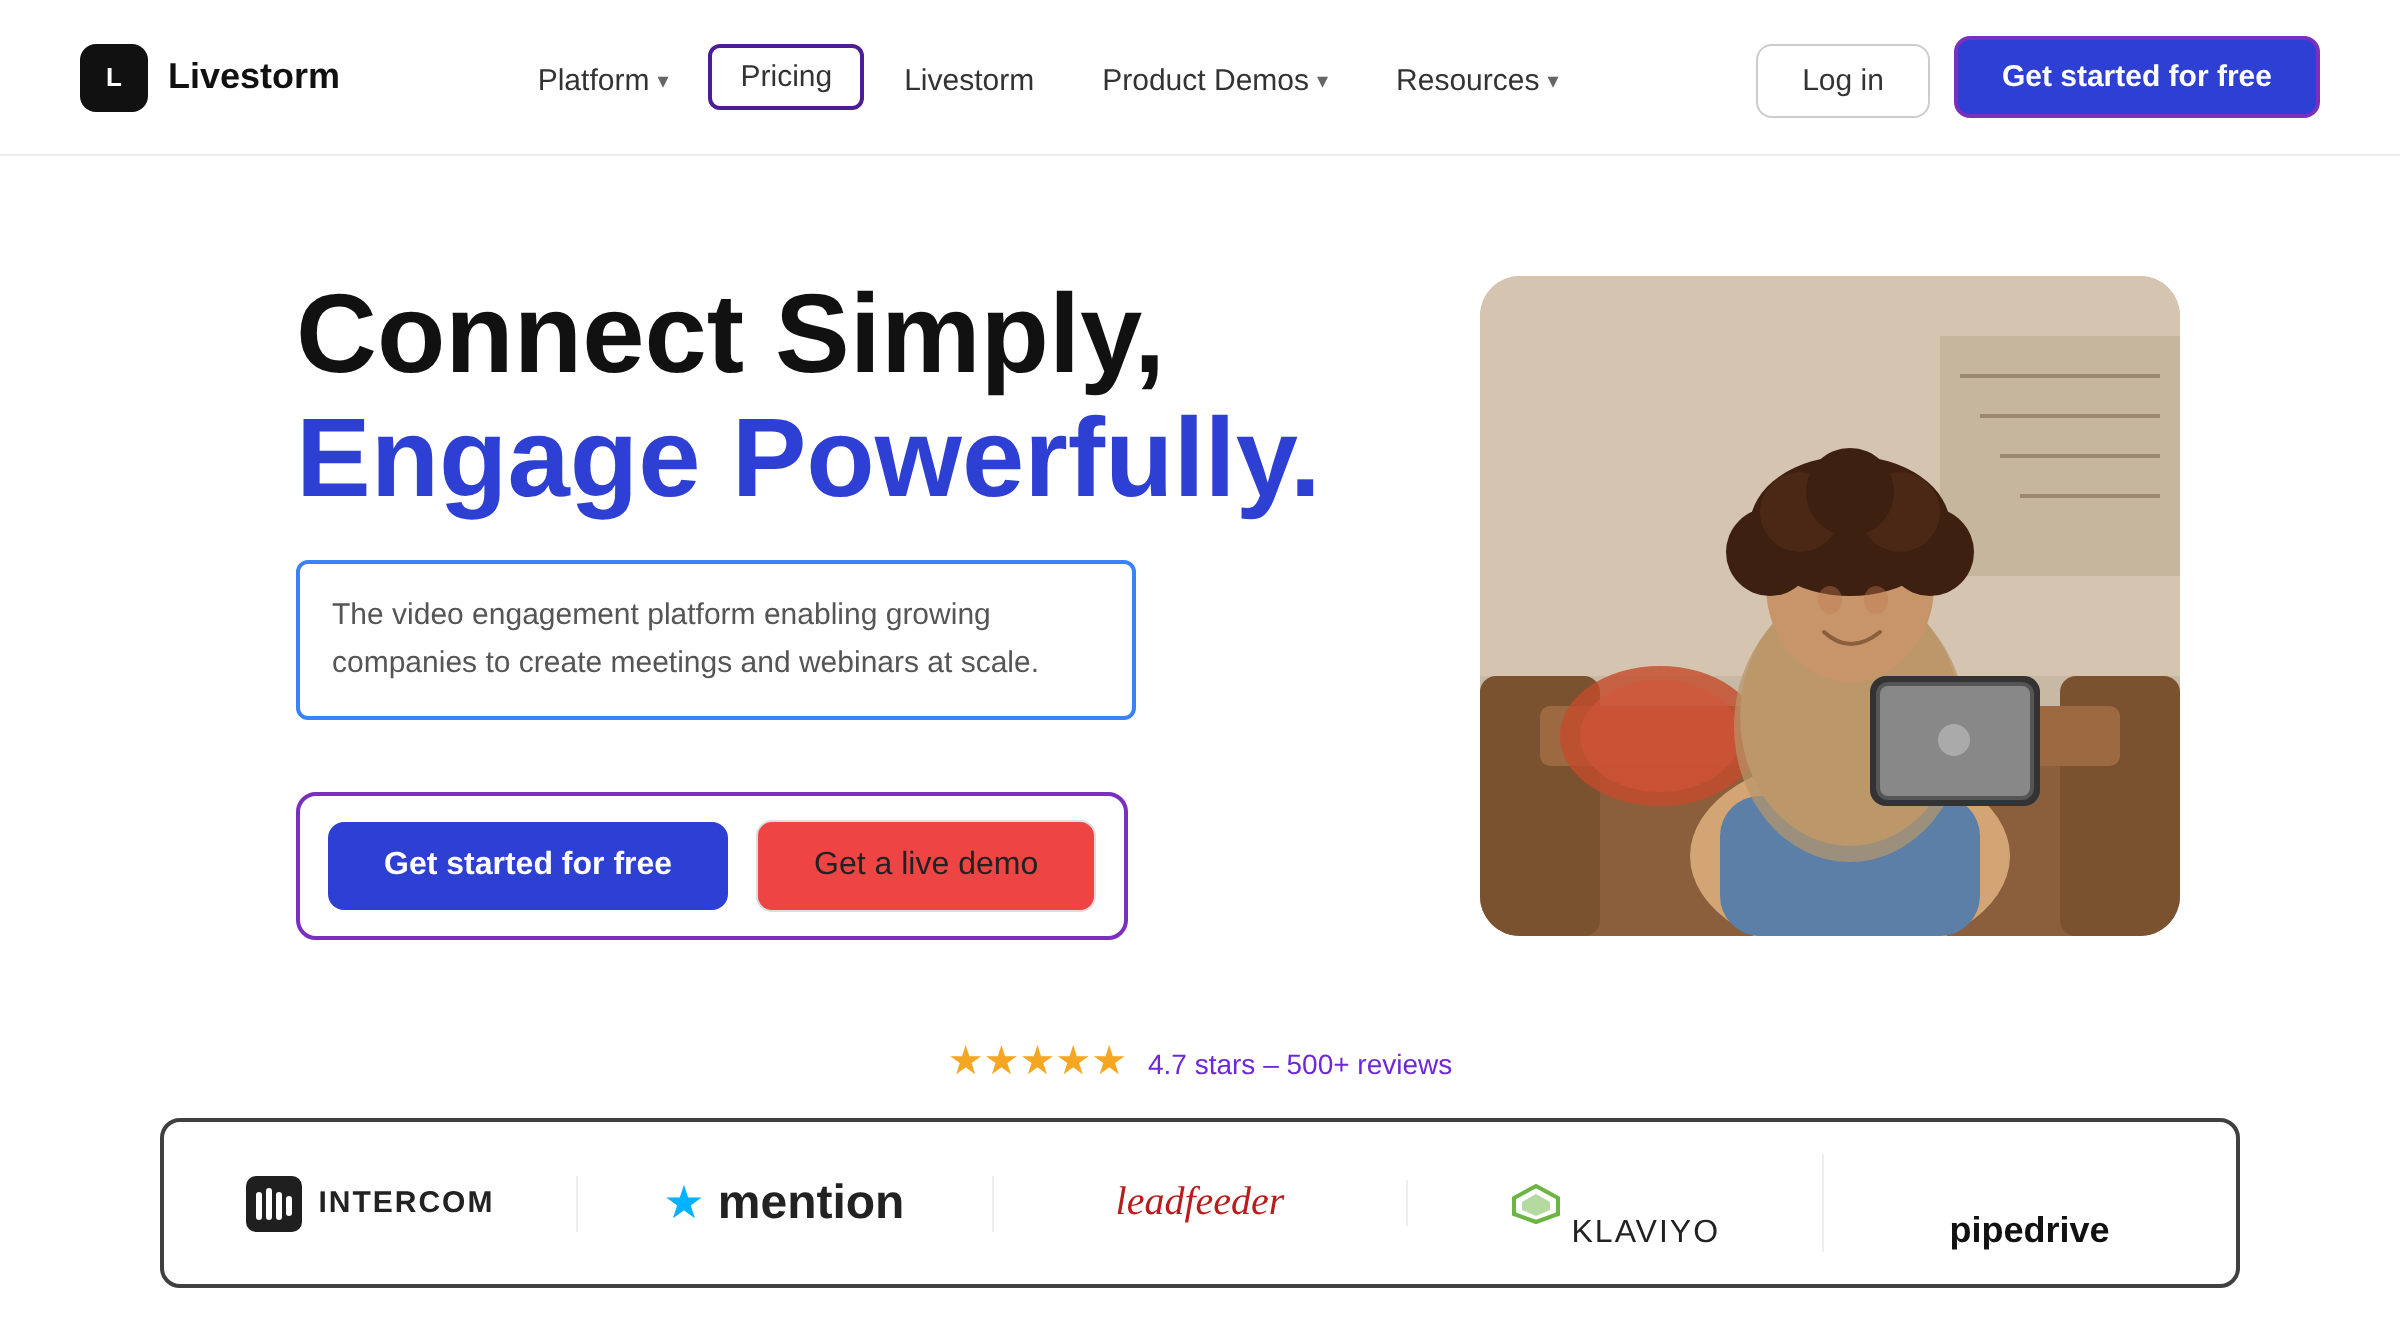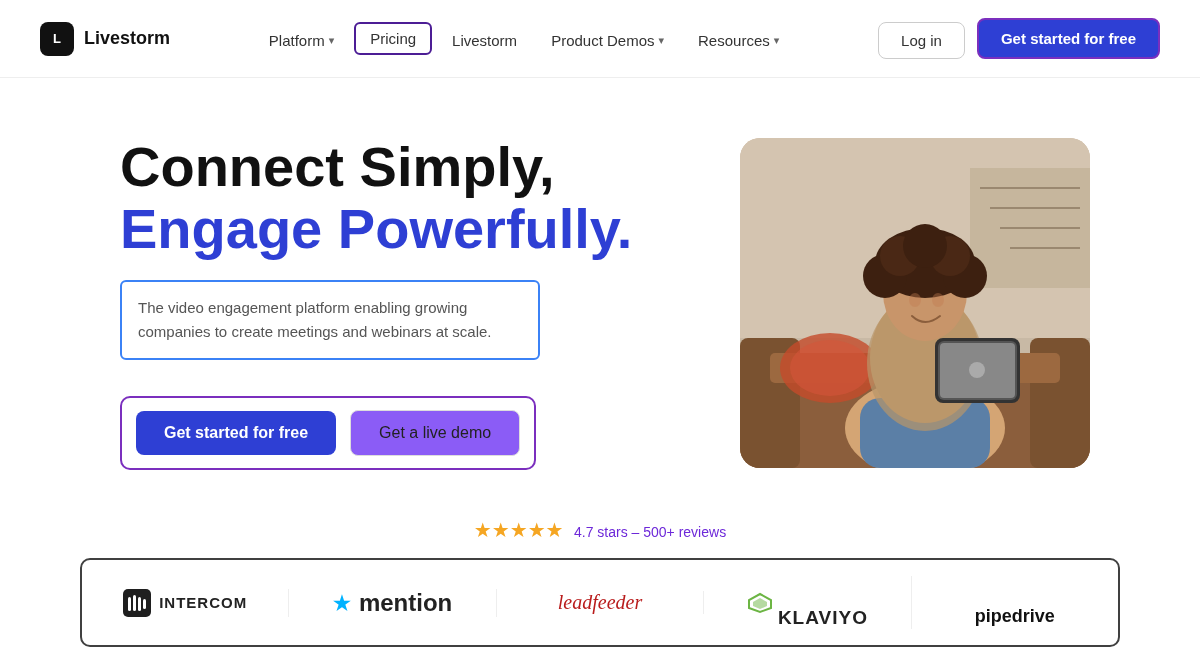--- a/index.html
+++ b/index.html
@@ -34,38 +34,38 @@
       padding: 10px 22px; font-size: 15px; border: 2px solid #7B2FBE; border-radius: 8px;
       background: #2E3FD4; color: #fff; cursor: pointer; font-family: inherit; font-weight: 600;
     }
     .chevron { font-size: 11px; color: #666; }
 
     
     .hero {
       display: flex; align-items: center; justify-content: space-between;
       padding: 40px 100px 20px 120px; min-height: 430px;
     }
-    .hero-left { flex: 1; max-width: 540px; }
+    .hero-left { flex: 1; max-width: 540px; margin-left: 28px; }
     .hero-title-black { font-size: 56px; font-weight: 800; color: #111; line-height: 1.1; }
     .hero-title-blue { font-size: 56px; font-weight: 800; color: #2E3FD4; line-height: 1.1; margin-bottom: 20px; }
     .hero-desc-wrapper {
       border: 2px solid #3b82f6; border-radius: 6px; padding: 14px 16px; margin-bottom: 22px; display: inline-block;
       max-width: 420px;
     }
     .hero-desc { font-size: 15px; color: #555; line-height: 1.6; }
     .hero-buttons-wrapper {
       display: flex; gap: 14px; align-items: center;
       border: 2px solid #7B2FBE; border-radius: 10px; padding: 12px 14px; display: inline-flex;
     }
     .btn-hero-primary {
       padding: 13px 28px; background: #2E3FD4; color: #fff; border: none; border-radius: 8px;
       font-size: 16px; font-weight: 600; cursor: pointer; font-family: inherit;
     }
     .btn-hero-secondary {
-      padding: 13px 28px; background: #8b5cf6; color: #222; border: 1px solid #ddd; border-radius: 8px;
+      padding: 13px 28px; background: #ef4444; color: #222; border: 1px solid #ddd; border-radius: 8px;
       font-size: 16px; font-weight: 500; cursor: pointer; font-family: inherit;
     }
     .hero-right { flex: 0 0 360px; }
     .hero-image {
       width: 350px; height: 330px; border-radius: 20px; overflow: hidden; background: #e8d5c0;
       display: flex; align-items: center; justify-content: center;
     }
 
     
     .social-proof { text-align: center; padding: 10px 0 16px; }
@@ -226,21 +226,21 @@
   <div class="logo-item">
     <span class="logo-leadfeeder">leadfeeder</span>
   </div>
 
   <div class="logo-item">
     <div class="logo-klaviyo">
       <svg width="26" height="22" viewBox="0 0 26 22">
         <polygon points="13,2 24,8 24,16 13,20 2,16 2,8" fill="none" stroke="#6CB544" stroke-width="2"></polygon>
         <polygon points="13,6 20,10 20,14 13,17 6,14 6,10" fill="#6CB544" opacity="0.5"></polygon>
       </svg>
-      <span style="font-size:19px; font-weight:700; letter-spacing:1px; color:#222;margin-top:31px;">KLAVIYO</span>
+      <span style="font-size:16px; font-weight:400; letter-spacing:1px; color:#222;margin-top:31px;">KLAVIYO</span>
     </div>
   </div>
 
   <div class="logo-item">
     <span class="logo-pipedrive">pipedrive</span>
   </div>
 
 </div>
 
 </body></html>

